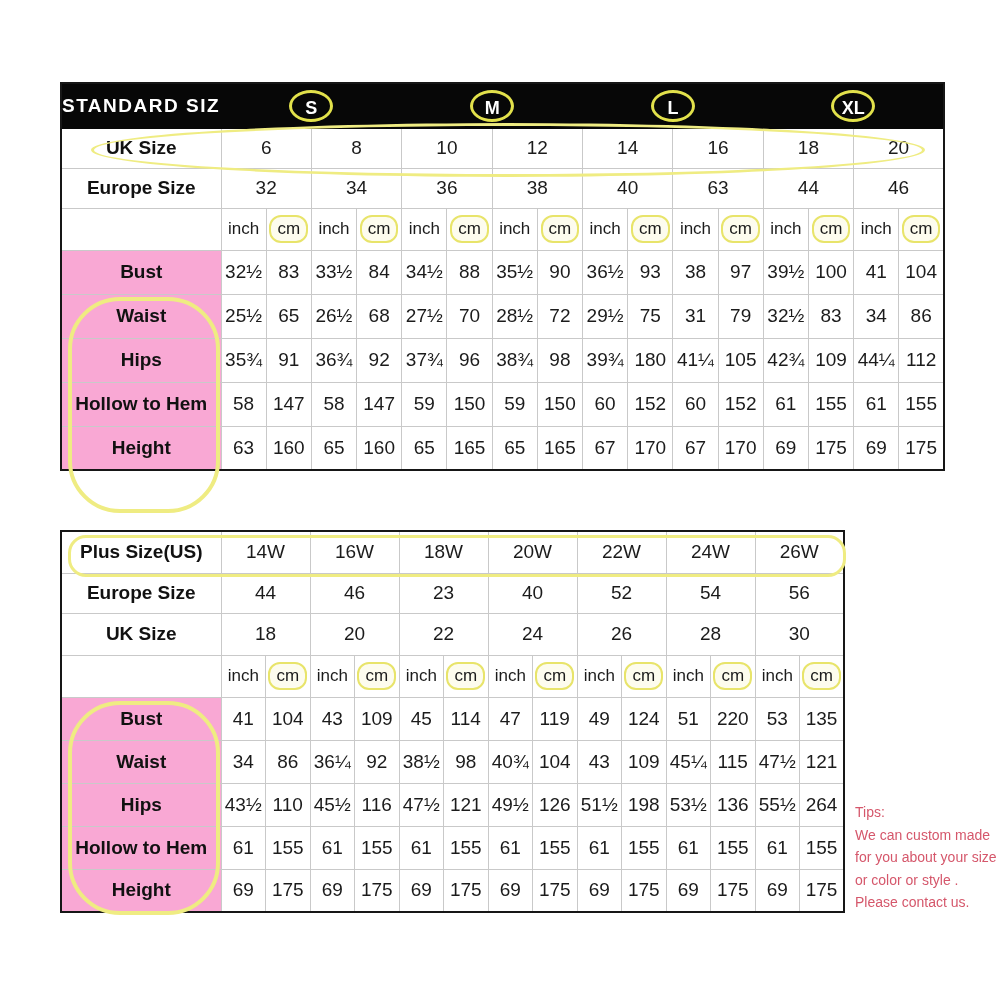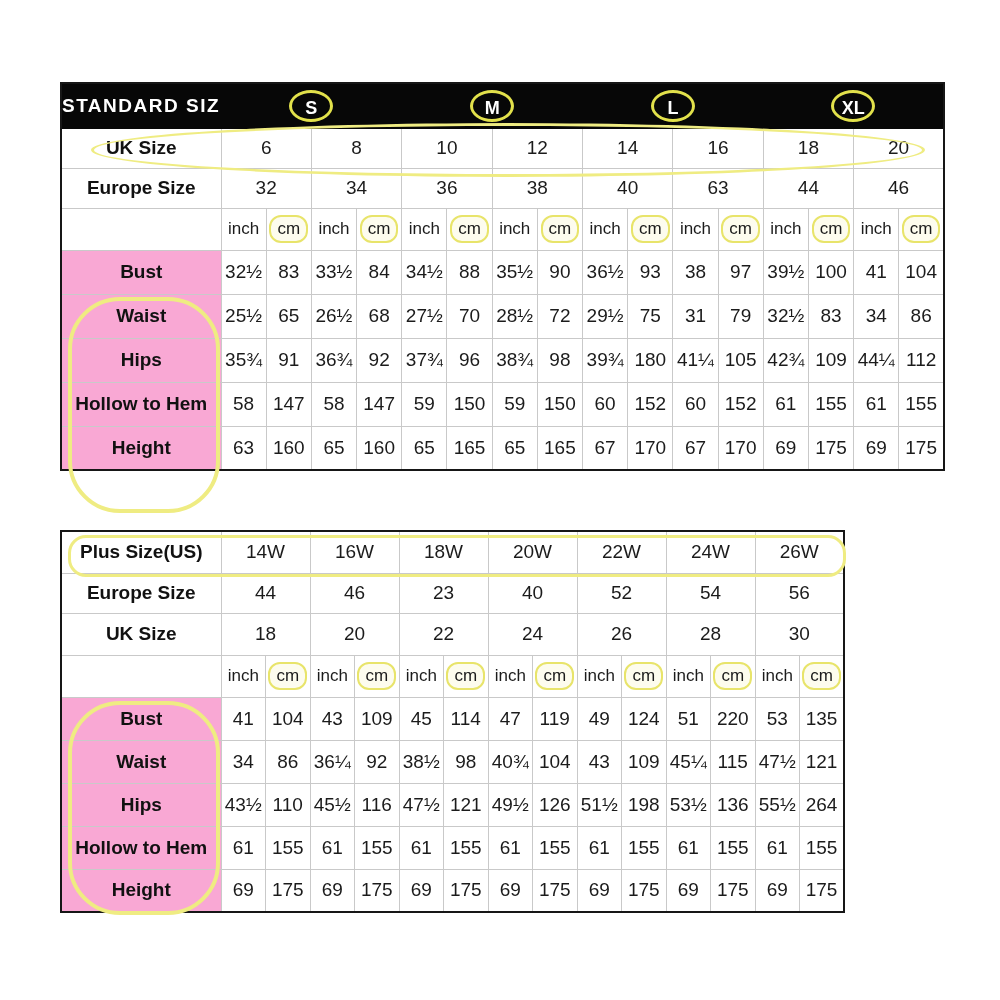--- a/index.html
+++ b/index.html
@@ -334,14 +334,21 @@
             <td>175</td>
             <td>69</td>
             <td>175</td>
           </tr>
     </tbody>
       </table>
     <div class="oval" id="oval-plus"></div>
     <div class="oval" id="oval-lab2"></div>
   </section>
 
+  <div class="tips">
+    <div>Tips:</div>
+    <div>We can custom made</div>
+    <div>for you about your size</div>
+    <div>or color or style .</div>
+    <div>Please contact us.</div>
+  </div>
 
 </div>
 
 </body></html>

